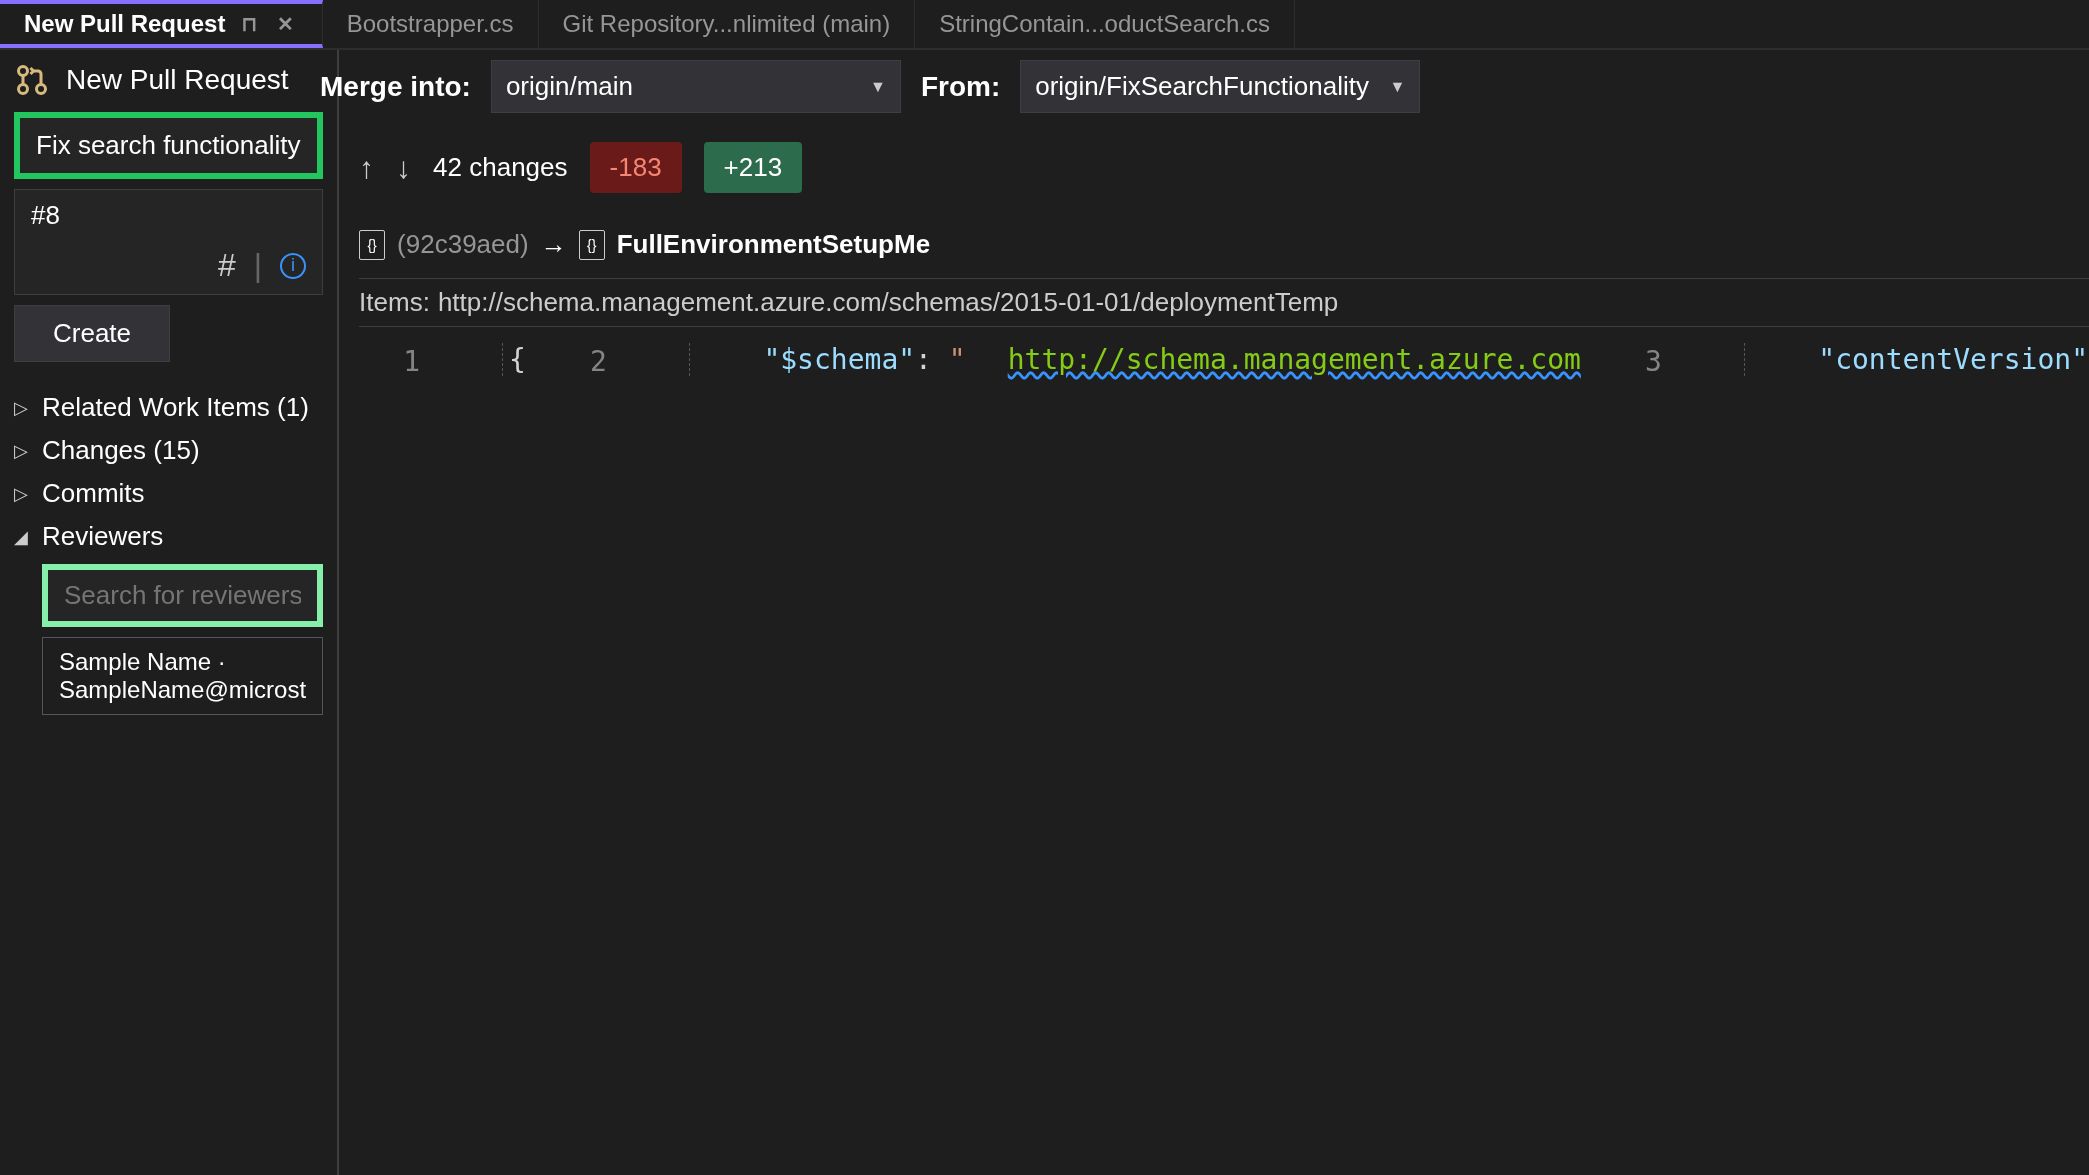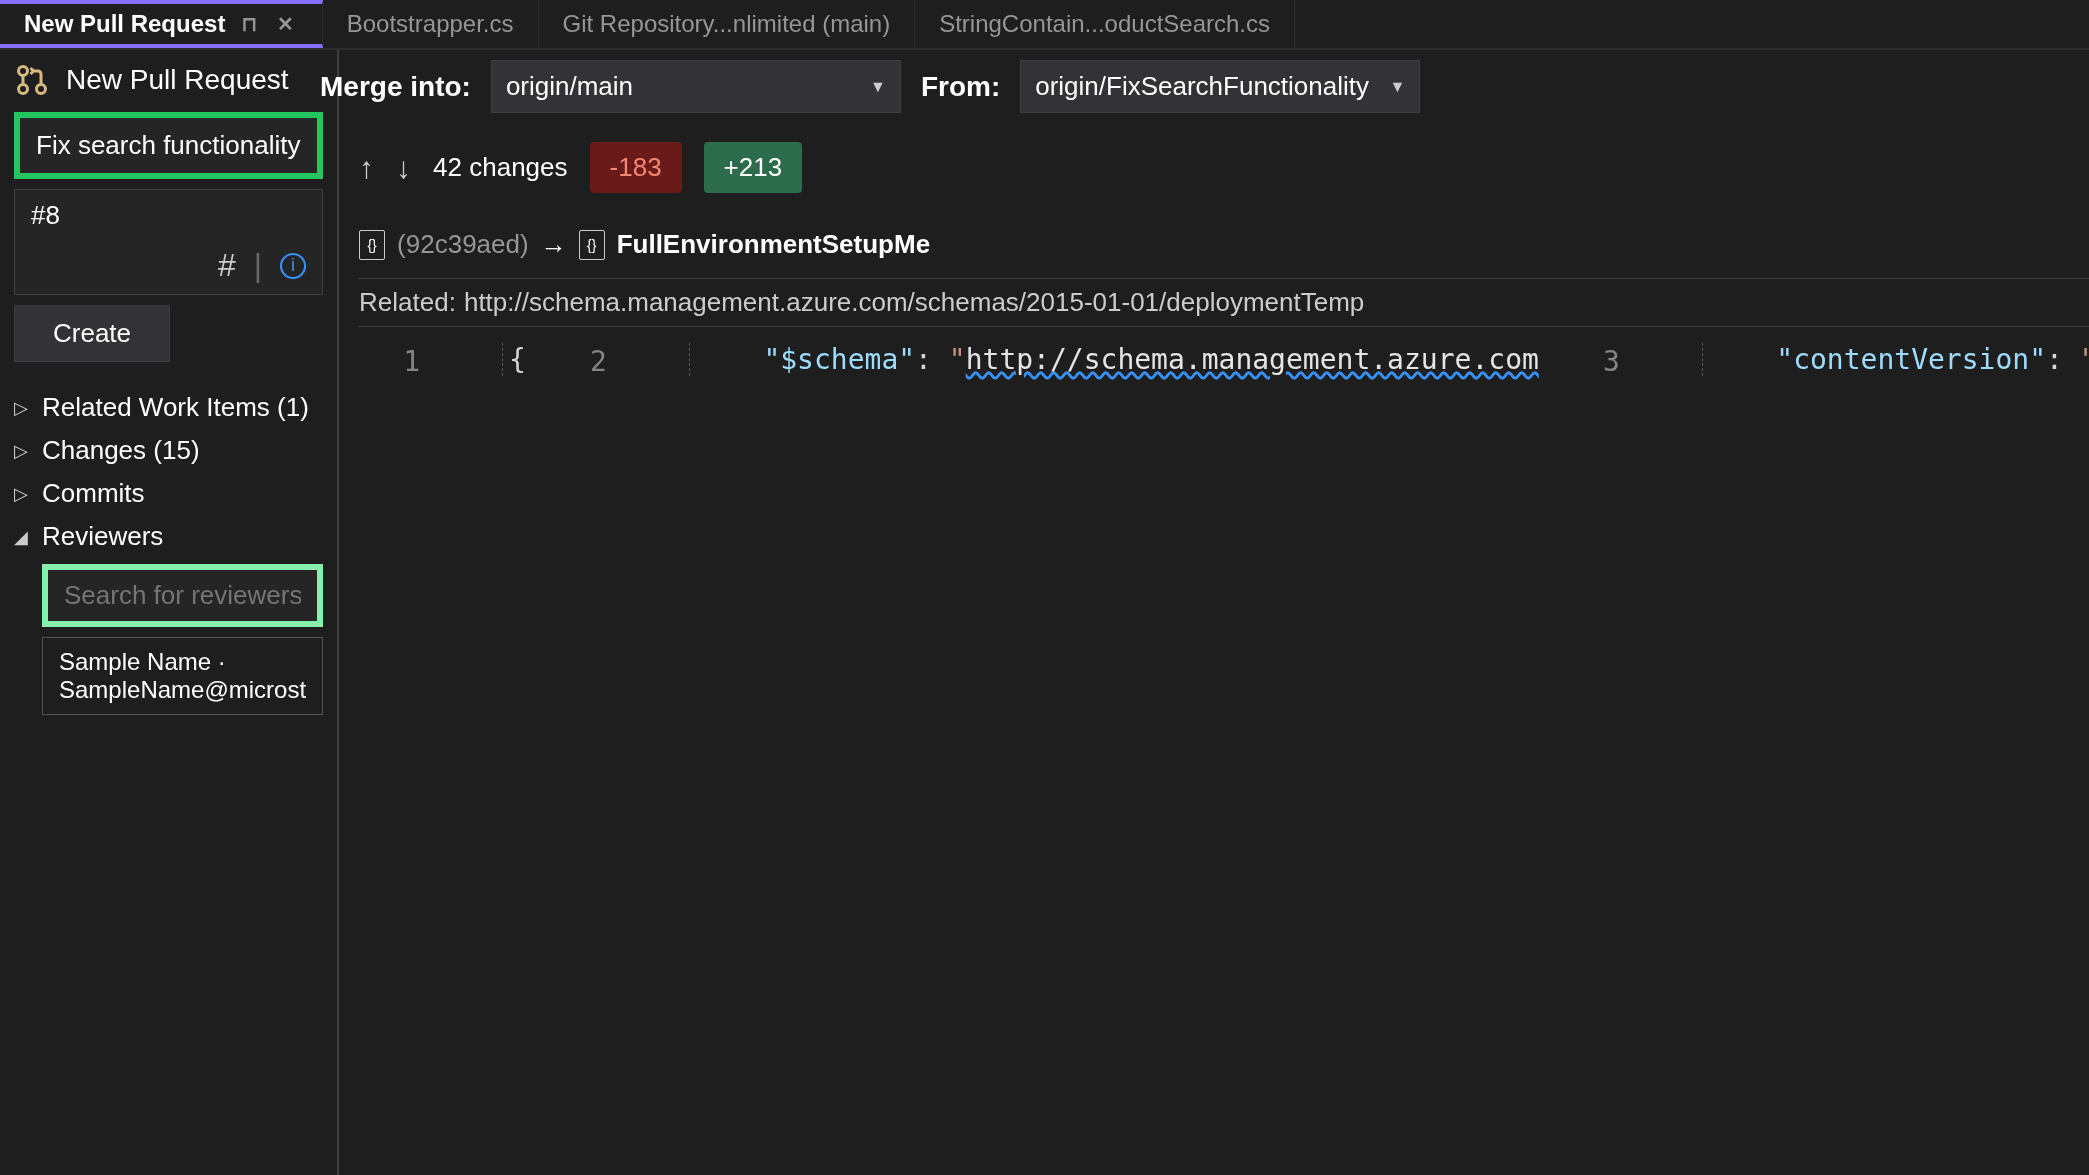--- a/index.html
+++ b/index.html
@@ -269,21 +269,21 @@
       min-height: 37px;
       line-height: 37px;
     }
     .code-text {
       flex: 1;
       white-space: pre;
       color: #d4d4d4;
     }
     .code-text .key { color: #9cdcfe; }
     .code-text .str { color: #ce9178; }
-    .code-text .link { color: #e5e5e5; text-decoration: underline wavy #3794ff; }
+    .code-text .link { color: #84cc16; text-decoration: underline wavy #3794ff; margin-left: 42px; }
     .guide-col {
       white-space: pre;
       color: #555;
     }
   </style>
 </head>
 <body>
 
 <div class="tabs">
   <div class="tab active">
@@ -375,21 +375,21 @@
 
       <div class="file-compare-row">
         <span class="file-icon">{}</span>
         <span style="color:#969696;">(92c39aed)</span>
         <span>→</span>
         <span class="file-icon">{}</span>
         <span style="font-weight:600;">FullEnvironmentSetupMe</span>
       </div>
 
       <div class="schema-row">
-        <span class="label">Related:</span>
+        <span class="label">Items:</span>
         <span>http://schema.management.azure.com/schemas/2015-01-01/deploymentTemp</span>
       </div>
     </div>
 
     <div class="code-area" id="code-area">
         <div class="code-line ">
           <div class="gutter-ln">1</div>
           <div class="gutter-icon"></div>
           <div class="gutter-marker"></div>
           <div class="guide-col"><span style="border-left:1px dashed #555; padding-left:6px;"></span></div>

